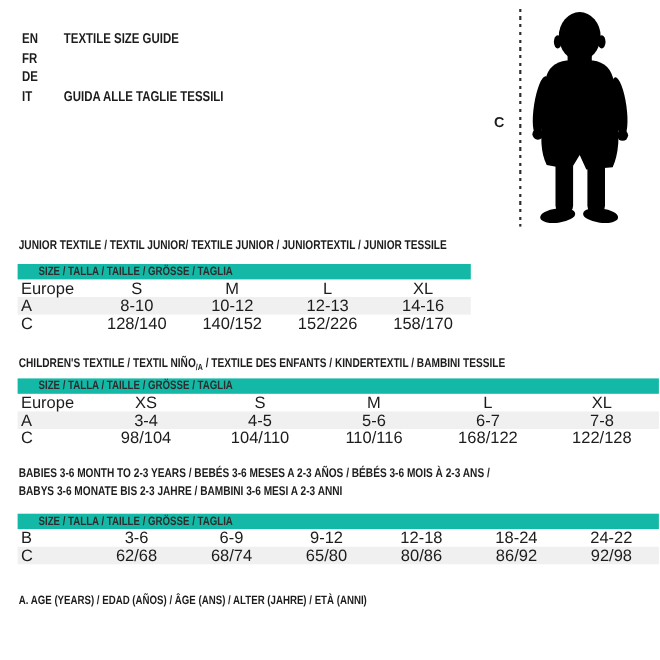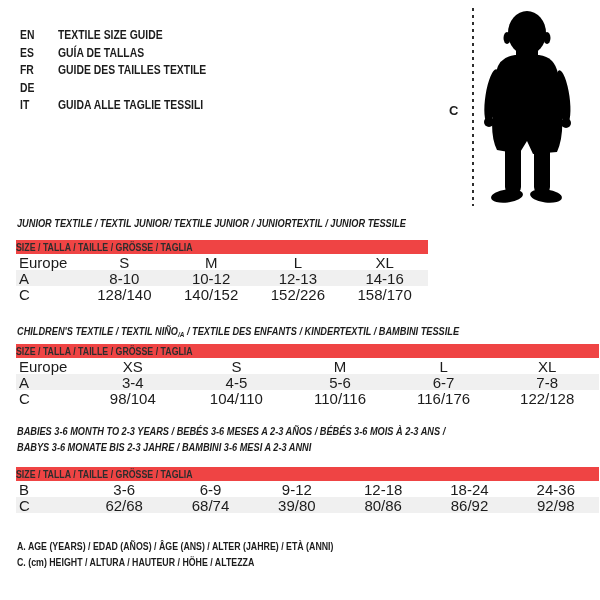--- a/index.html
+++ b/index.html
@@ -17,30 +17,30 @@
 
   
   .silhouette{position:absolute;left:480px;top:8px;}
   .measure-line{
     position:absolute;left:472px;top:8px;width:2px;height:198px;
     background:repeating-linear-gradient(to bottom,#2e2e2e 0 3px,transparent 3px 7px);
   }
   .measure-c{position:absolute;left:449px;top:103px;font-weight:700;font-size:13px;}
 
   
-  .sec-title{position:absolute;left:17px;font-weight:700;font-size:11.5px;height:14px;line-height:14px;font-style:italic;}
+  .sec-title{position:absolute;left:17px;font-weight:700;font-size:11.5px;height:14px;line-height:14px;}
   .subsc{font-size:8px;vertical-align:-2px;}
   .title1{top:216px;}
   .title2{top:324px;}
   .title3a{top:424px;}
   .title3b{top:440px;}
 
   
   .size-table{position:absolute;left:16px;}
-  .size-bar{background:#ef4444;height:14px;line-height:14px;padding-left:0;
+  .size-bar{background:#14b8a6;height:14px;line-height:14px;padding-left:19px;
             font-weight:700;font-size:11px;color:#2d2d2d;}
   .trow{display:flex;height:16px;align-items:center;font-size:15px;}
   .trow.alt{background:#f0f0f0;}
   .rlabel{flex:0 0 65px;padding-left:3px;box-sizing:border-box;}
   .cell{flex:1;text-align:center;}
   .table1{top:240px;width:412px;}
   .table2{top:344px;width:583px;}
   .table3{top:467px;width:583px;}
 
   
@@ -49,26 +49,21 @@
 </style>
 </head>
 <body>
 
 <div class="lang-block">
   <div class="lang-row">
     <span class="lang-code"><span class="cond">EN</span></span>
     <span><span class="cond">TEXTILE SIZE GUIDE</span></span>
   </div>
   <div class="lang-row">
-    <span class="lang-code"><span class="cond">ES</span></span>
-    <span><span class="cond">GUÍA DE TALLAS</span></span>
-  </div>
-  <div class="lang-row">
     <span class="lang-code"><span class="cond">FR</span></span>
-    <span><span class="cond">GUIDE DES TAILLES TEXTILE</span></span>
   </div>
   <div class="lang-row">
     <span class="lang-code"><span class="cond">DE</span></span>
   </div>
   <div class="lang-row">
     <span class="lang-code"><span class="cond">IT</span></span>
     <span><span class="cond">GUIDA ALLE TAGLIE TESSILI</span></span>
   </div>
 </div>
 
@@ -144,21 +139,21 @@
     <span class="cell">4-5</span>
     <span class="cell">5-6</span>
     <span class="cell">6-7</span>
     <span class="cell">7-8</span>
   </div>
   <div class="trow">
     <span class="rlabel">C</span>
     <span class="cell">98/104</span>
     <span class="cell">104/110</span>
     <span class="cell">110/116</span>
-    <span class="cell">116/176</span>
+    <span class="cell">168/122</span>
     <span class="cell">122/128</span>
   </div>
 </div>
 
 <div class="sec-title title3a">
   <span class="cond">BABIES 3-6 MONTH TO 2-3 YEARS / BEBÉS 3-6 MESES A 2-3 AÑOS / BÉBÉS 3-6 MOIS À 2-3 ANS /</span>
 </div>
 <div class="sec-title title3b">
   <span class="cond">BABYS 3-6 MONATE BIS 2-3 JAHRE / BAMBINI 3-6 MESI A 2-3 ANNI</span>
 </div>
@@ -166,29 +161,28 @@
   <div class="size-bar">
     <span class="cond">SIZE / TALLA / TAILLE / GRÖSSE / TAGLIA</span>
   </div>
   <div class="trow">
     <span class="rlabel">B</span>
     <span class="cell">3-6</span>
     <span class="cell">6-9</span>
     <span class="cell">9-12</span>
     <span class="cell">12-18</span>
     <span class="cell">18-24</span>
-    <span class="cell">24-36</span>
+    <span class="cell">24-22</span>
   </div>
   <div class="trow alt">
     <span class="rlabel">C</span>
     <span class="cell">62/68</span>
     <span class="cell">68/74</span>
-    <span class="cell">39/80</span>
+    <span class="cell">65/80</span>
     <span class="cell">80/86</span>
     <span class="cell">86/92</span>
     <span class="cell">92/98</span>
   </div>
 </div>
 
 <div class="legend">
   <div class="legend-line"><span class="cond">A. AGE (YEARS) / EDAD (AÑOS) / ÂGE (ANS) / ALTER (JAHRE) / ETÀ (ANNI)</span></div>
-  <div class="legend-line"><span class="cond">C. (cm) HEIGHT / ALTURA / HAUTEUR / HÖHE / ALTEZZA</span></div>
 </div>
 
 </body></html>

